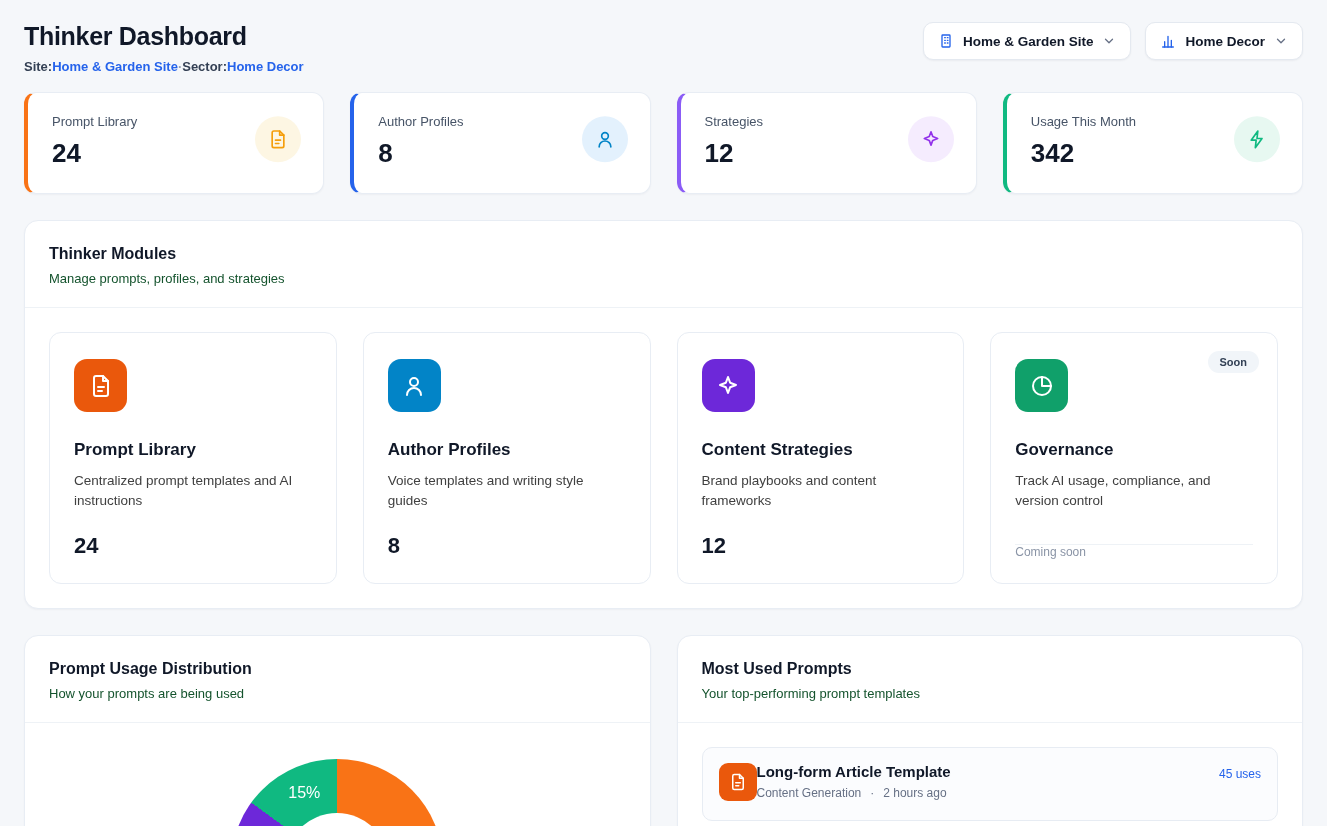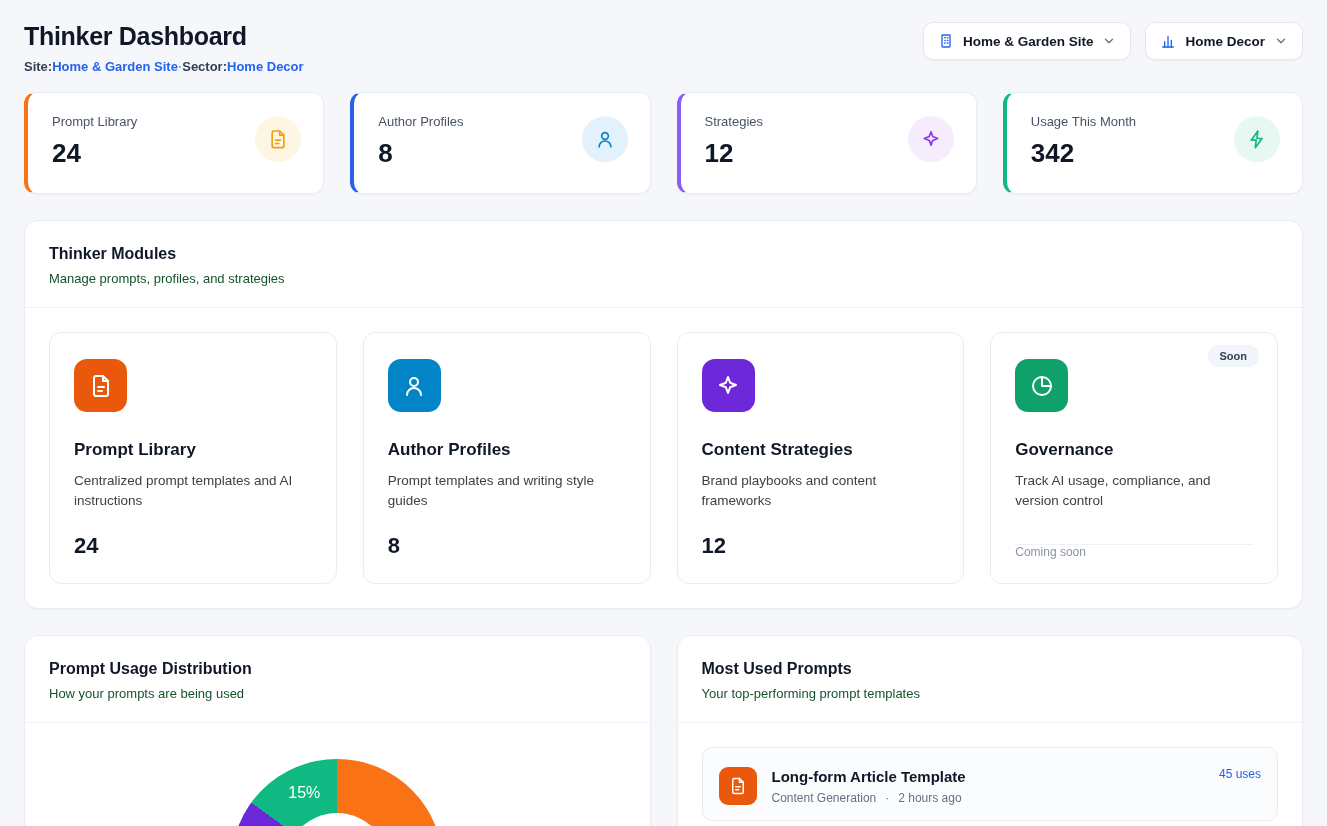--- a/index.html
+++ b/index.html
@@ -76,21 +76,21 @@
     display: flex; align-items: center; justify-content: center; margin-bottom: 28px;
   }
   .module-title { font-size: 17px; font-weight: 800; color: #101828; }
   .module-desc { font-size: 13.5px; color: #404040; line-height: 1.5; margin-top: 11px; }
   .module-count { font-size: 22px; font-weight: 800; margin-top: auto; color: #101828; }
   .mod-0 .module-iconsq { background: #ea580c; }
   .mod-1 .module-iconsq { background: #0284c7; }
   .mod-2 .module-iconsq { background: #6d28d9; }
   .mod-3 .module-iconsq { background: #10a06a; }
   .soon-badge {
-    position: absolute; top: 12px; right: 18px;
+    position: absolute; top: 18px; right: 18px;
     background: #f1f5f9; color: #334155; font-size: 11px; font-weight: 700;
     padding: 5px 12px; border-radius: 999px;
   }
   .module-footer-rule { border: 0; border-top: 1px solid #eef2f6; margin-top: auto; }
   .module-footer { font-size: 12px; color: #8a94a6; }
 
   
   .bottom-row { display: flex; gap: 26px; margin-top: 26px; }
   .bottom-row .panel { flex: 1; min-height: 430px; }
 
@@ -102,21 +102,21 @@
   .donut::after {
     content: ""; position: absolute; inset: 54px; background: #fff; border-radius: 50%;
   }
   .donut-label {
     position: absolute; left: 57px; top: 25px;
     color: #fff; font-size: 16px; font-weight: 400; z-index: 2;
   }
 
   .prompt-list { padding: 24px; }
   .prompt-item {
-    display: flex; align-items: flex-end; gap: 15px;
+    display: flex; align-items: flex-start; 
     border: 1px solid #e7ecf3; background: #fbfcfe; border-radius: 10px;
     padding: 15px 16px; min-height: 74px; cursor: pointer;
   }
   .prompt-iconsq {
     width: 38px; height: 38px; border-radius: 9px; background: #ea580c; color: #fff;
     display: flex; align-items: center; justify-content: center; flex: 0 0 38px;
   }
   .prompt-text { flex: 1; }
   .prompt-title { font-size: 15px; font-weight: 800; color: #101828; }
   .prompt-sub { display: flex; gap: 9px; font-size: 12px; color: #667085; margin-top: 6px; }
@@ -241,21 +241,21 @@
       </div>
 
       <div class="module-tile mod-1">
         <div class="module-iconsq">
           <svg width="24" height="24" viewBox="0 0 24 24" fill="none" stroke="currentColor" stroke-width="2" stroke-linecap="round" stroke-linejoin="round">
               <circle cx="12" cy="8" r="4"></circle>
               <path d="M5 21c0-3.9 3.1-7 7-7s7 3.1 7 7"></path>
             </svg>
         </div>
         <div class="module-title">Author Profiles</div>
-        <div class="module-desc">Prompt templates and writing style guides</div>
+        <div class="module-desc">Voice templates and writing style guides</div>
         <div class="module-count">8</div>
       </div>
 
       <div class="module-tile mod-2">
         <div class="module-iconsq">
           <svg width="24" height="24" viewBox="0 0 24 24" fill="none" stroke="currentColor" stroke-width="2" stroke-linecap="round" stroke-linejoin="round">
               <path d="M12 3l2.1 5.7L20 11l-5.9 2.3L12 19l-2.1-5.7L4 11l5.9-2.3L12 3z"></path>
             </svg>
         </div>
         <div class="module-title">Content Strategies</div>

